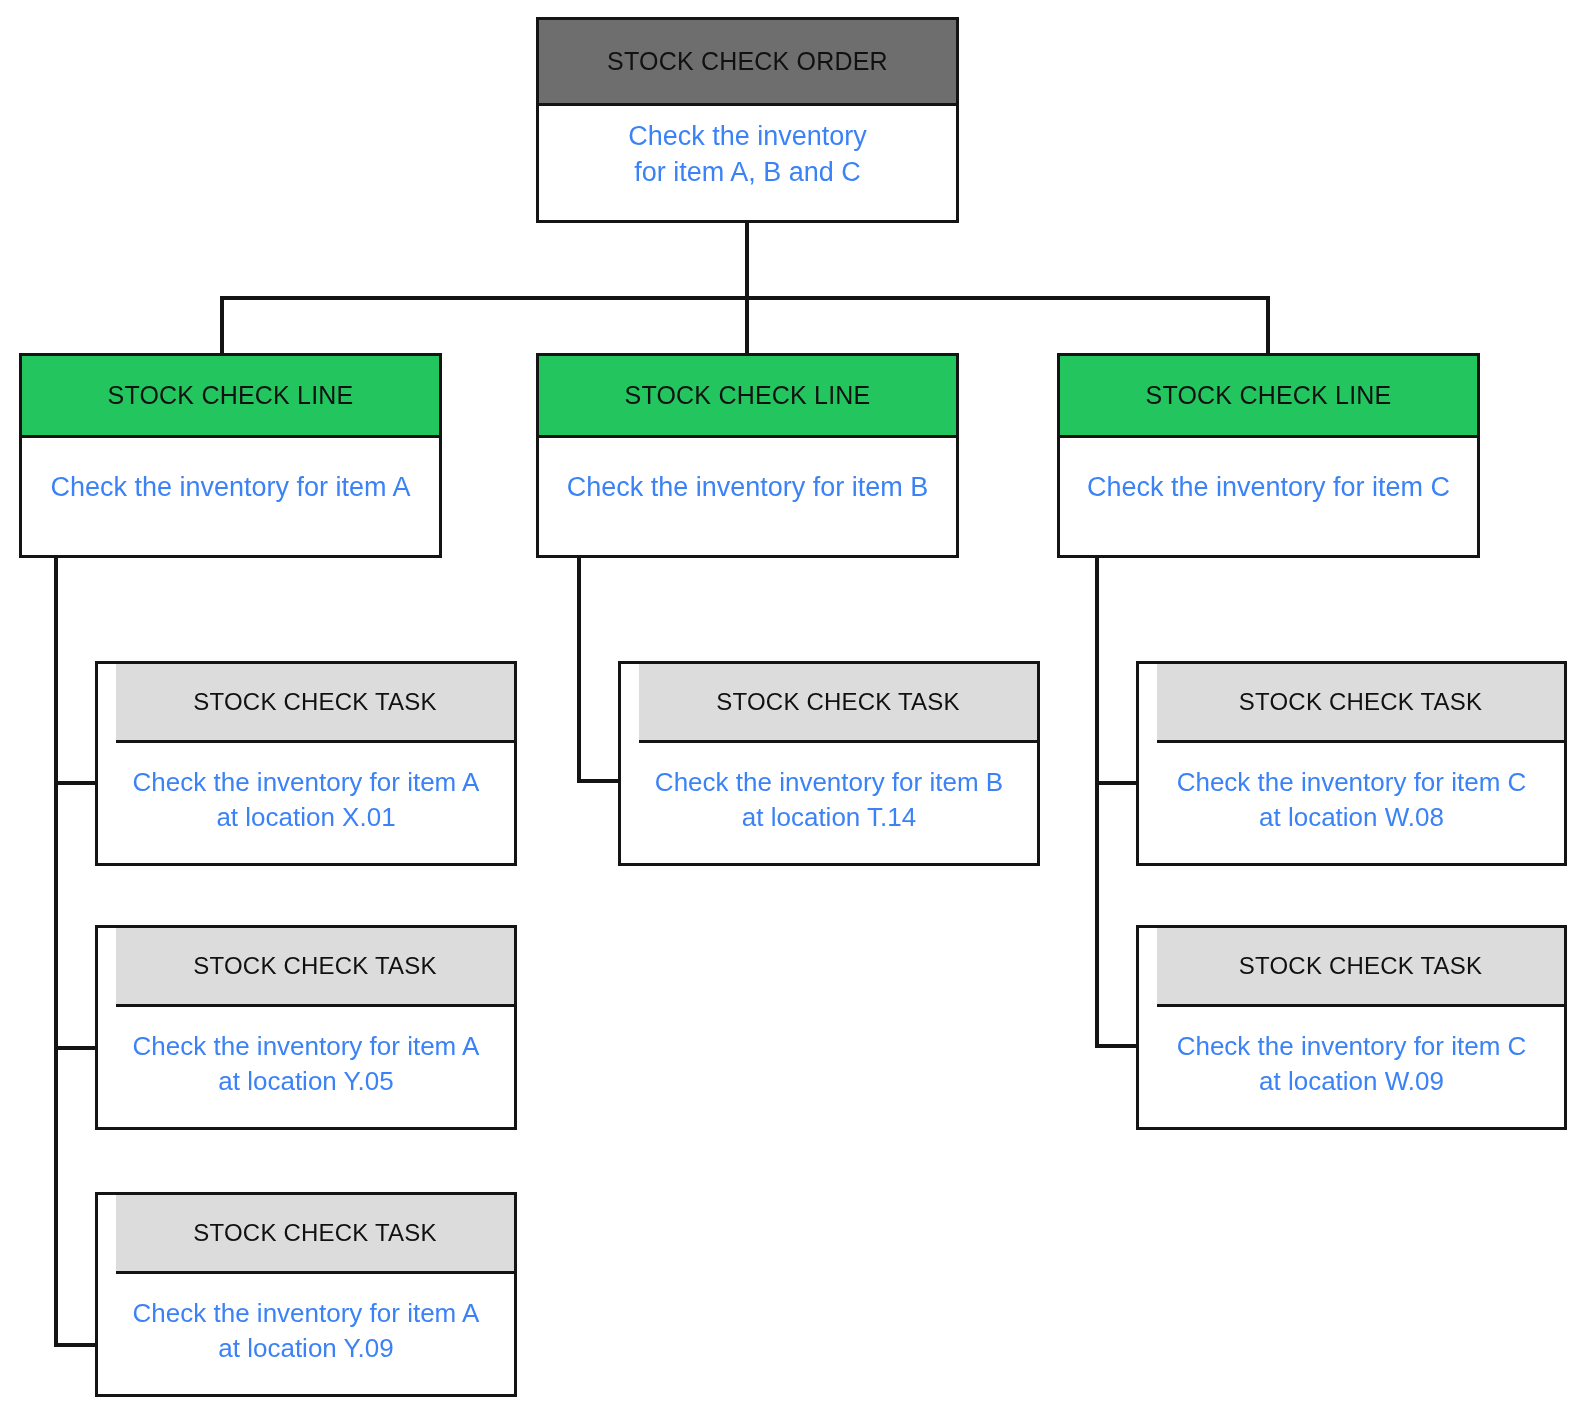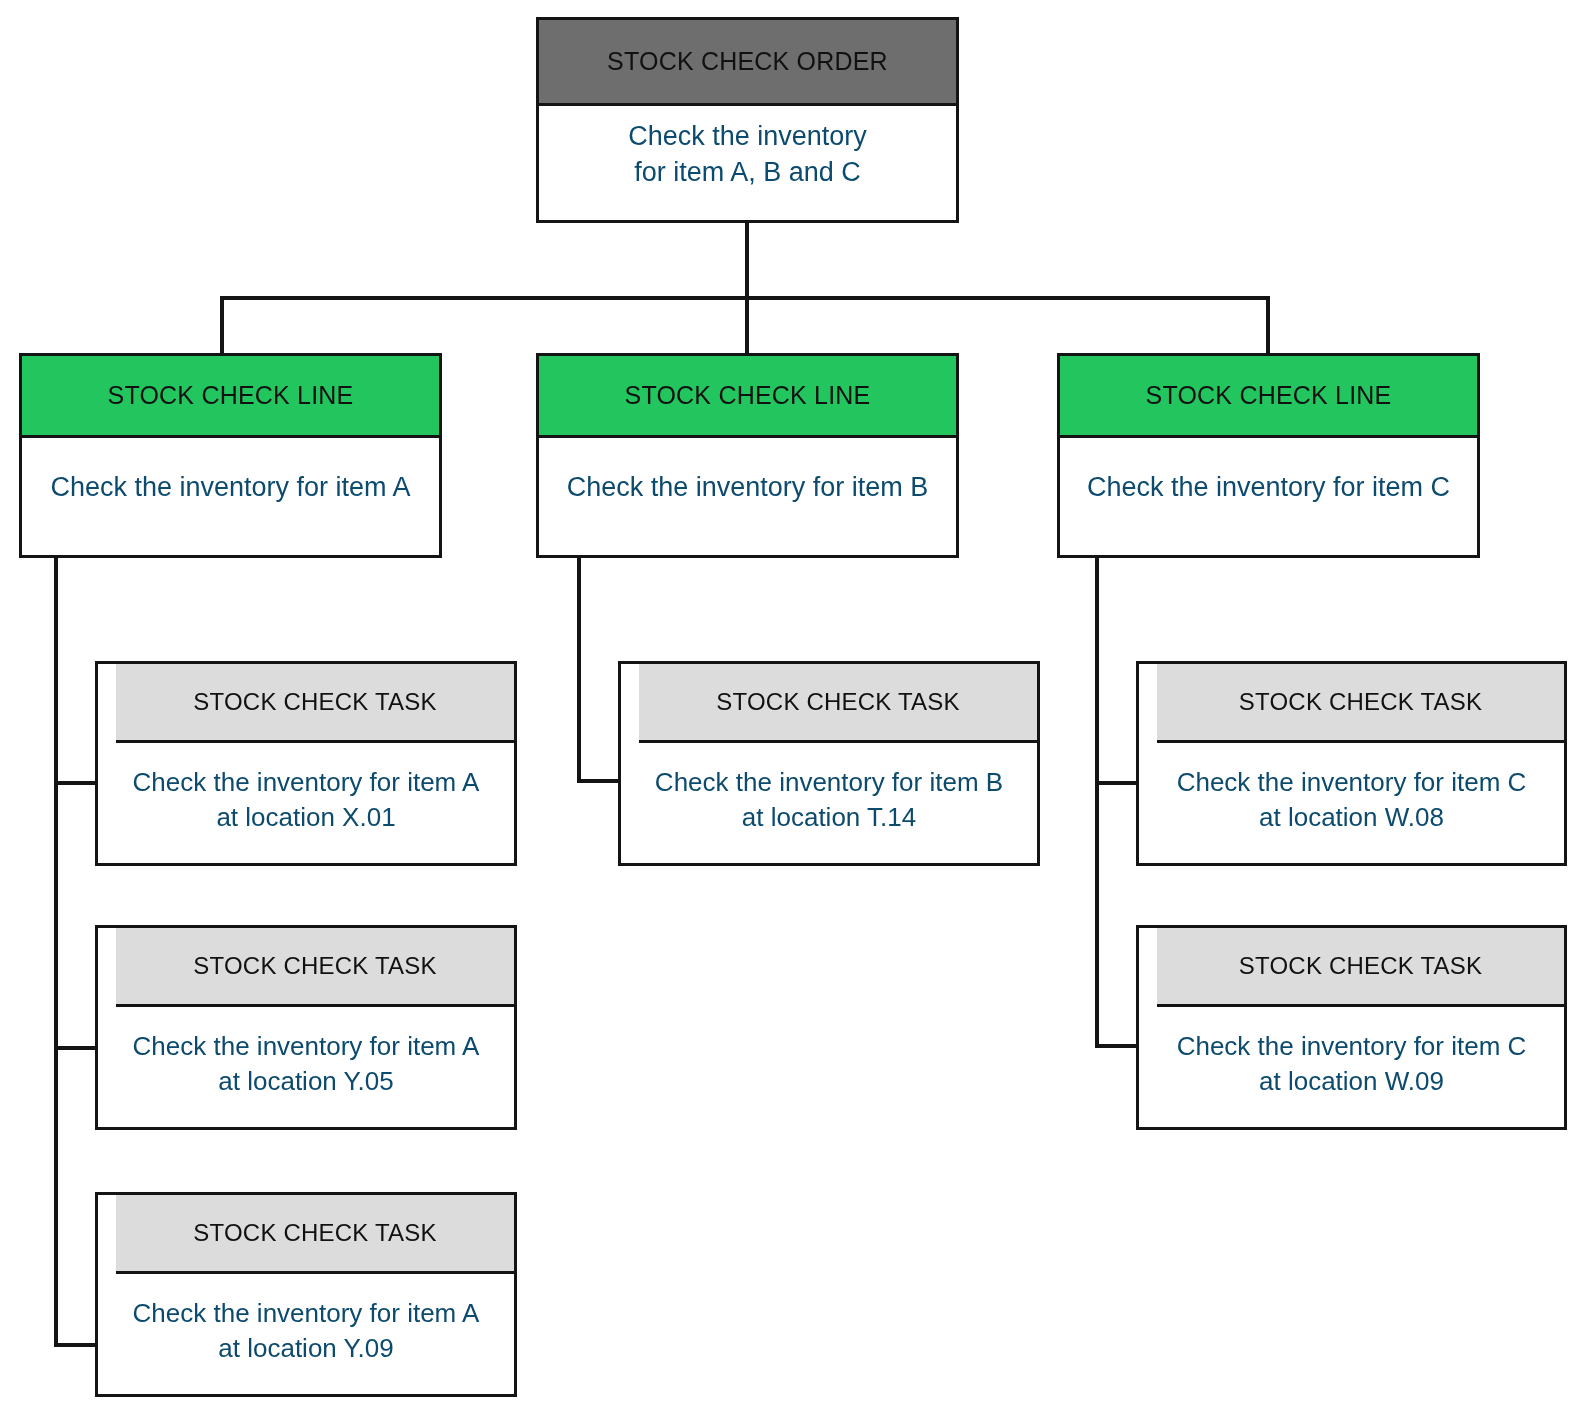--- a/index.html
+++ b/index.html
@@ -38,21 +38,21 @@
     letter-spacing: 0.2px;
     border-bottom: 3px solid #141414;
     flex: none;
   }
   .node-body {
     box-sizing: border-box;
     display: flex;
     align-items: center;
     justify-content: center;
     text-align: center;
-    color: #0c4a6e;
+    color: #3b82f6;
     background: #ffffff;
     flex: 1 1 auto;
     padding: 0 10px;
     line-height: 1.33;
     white-space: pre-line;
   }
 
   
   .node.order { }
   .node.order .node-header {

